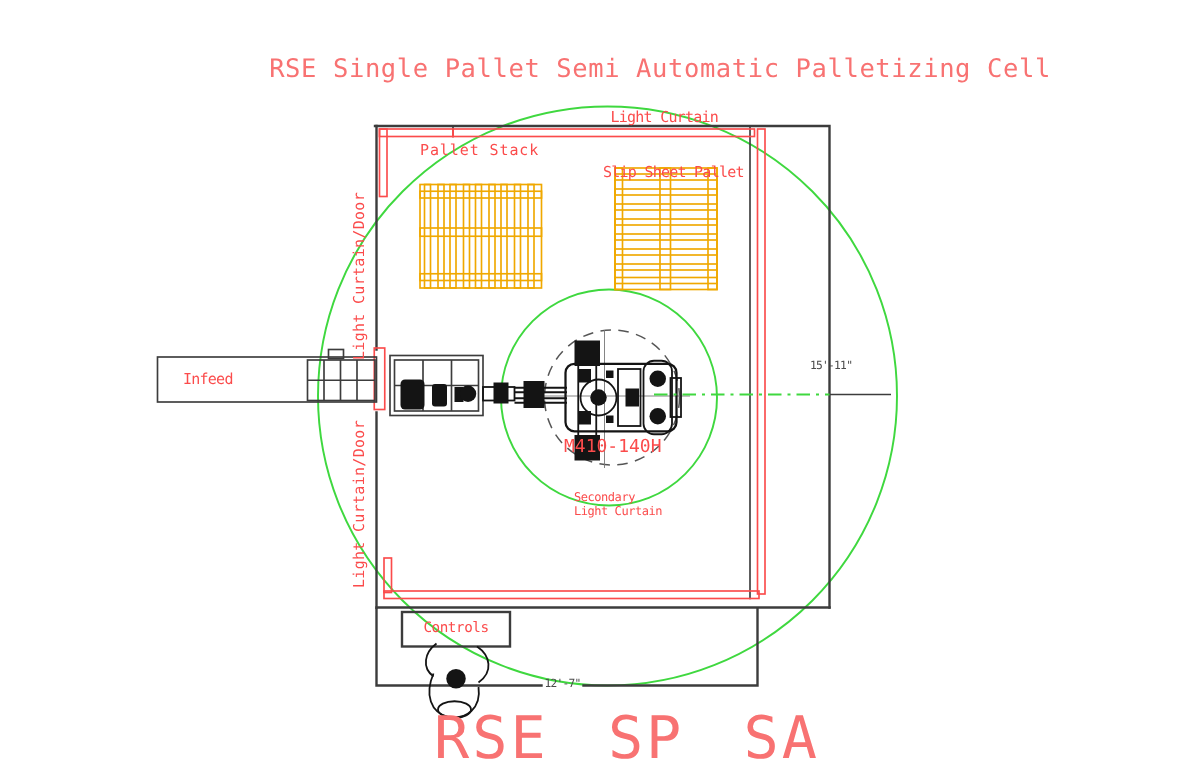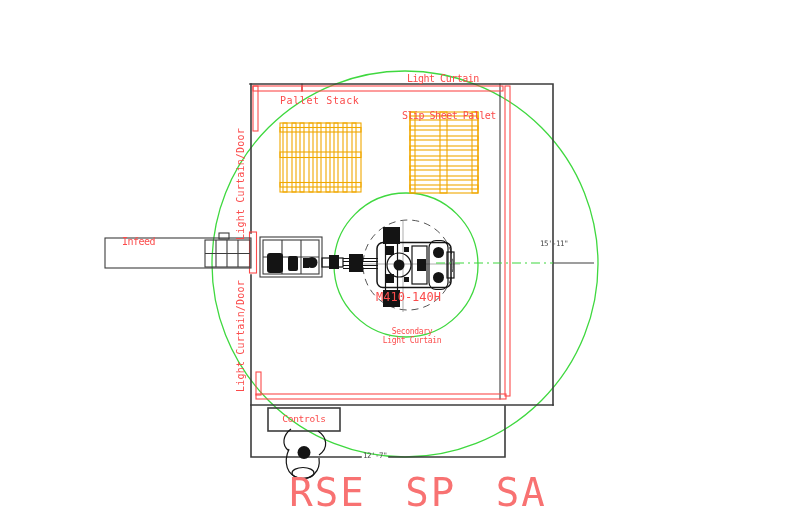--- a/index.html
+++ b/index.html
@@ -18,21 +18,21 @@
   .mechf{fill:var(--machine-black,#141414);stroke:none;}
   .thin{stroke:#777;stroke-width:0.6;fill:none;}
   .cadtext{position:absolute;white-space:nowrap;color:var(--annotation-red,#fb4b4b);}
   .title{left:440px;top:36px;transform:translateX(-50%);font-size:17px;letter-spacing:0.4px;
          color:var(--title-red,#f87272);}
   .footer{left:418px;top:470px;transform:translateX(-50%);font-size:39px;letter-spacing:2px;
           word-spacing:14px;color:var(--title-red,#f87272);}
   .lbl{font-size:10px;letter-spacing:-0.5px;}
   .vlabel{font-size:10px;letter-spacing:0.2px;transform:translate(-50%,-50%) rotate(-90deg);}
   .dim{font-size:7.5px;letter-spacing:-0.5px;color:var(--dim-text-gray,#4a4a4a);}
-  .small2{font-size:8px;letter-spacing:-0.3px;line-height:8.5px;text-align:center;
+  .small2{font-size:8px;letter-spacing:-0.3px;line-height:8.5px;
           transform:translateX(-50%);}
 </style>
 </head>
 <body>
 
 <div id="canvas">
 
   <svg width="800" height="518" viewBox="0 0 800 518">
 
     <g>
@@ -150,32 +150,33 @@
 
     <g>
       <path class="mech" d="M291,429 C283,435 281,445 289,451"></path>
       <path class="mech" d="M318,431 C327,437 329,448 319,455"></path>
       <path class="mech" d="M289,449 C283,463 287,475 299,478 C311,480 321,472 319,458"></path>
       <ellipse class="mech" cx="303" cy="473" rx="11" ry="5.5"></ellipse>
       <circle class="mechf" cx="304" cy="452.5" r="6.5"></circle>
     </g>
   </svg>
 
+  <div class="cadtext title">RSE Single Pallet Semi Automatic Palletizing Cell</div>
 
   <div class="cadtext lbl" style="left:407px;top:73px;">Light Curtain</div>
 
   <div class="cadtext lbl" style="left:280px;top:95px;letter-spacing:0.6px;">Pallet Stack</div>
 
   <div class="cadtext lbl" style="left:402px;top:110px;text-align:center;">Slip Sheet Pallet</div>
 
   <div class="cadtext vlabel" style="left:240px;top:184px;">Light Curtain/Door</div>
 
   <div class="cadtext vlabel" style="left:240px;top:336px;">Light Curtain/Door</div>
 
-  <div class="cadtext lbl" style="left:122px;top:236px;text-align:center;">Infeed</div>
+  <div class="cadtext lbl" style="left:122px;top:248px;text-align:center;">Infeed</div>
 
   <div class="cadtext" style="left:376px;top:290px;font-size:12px;">M410-140H</div>
 
   <div class="cadtext small2" style="left:412px;top:328px;">
     <div>Secondary</div>
     <div>Light Curtain</div>
   </div>
 
   <div class="cadtext" style="left:304px;top:413px;font-size:9.5px;letter-spacing:-0.3px;transform:translateX(-50%);text-align:right;">Controls</div>
 

